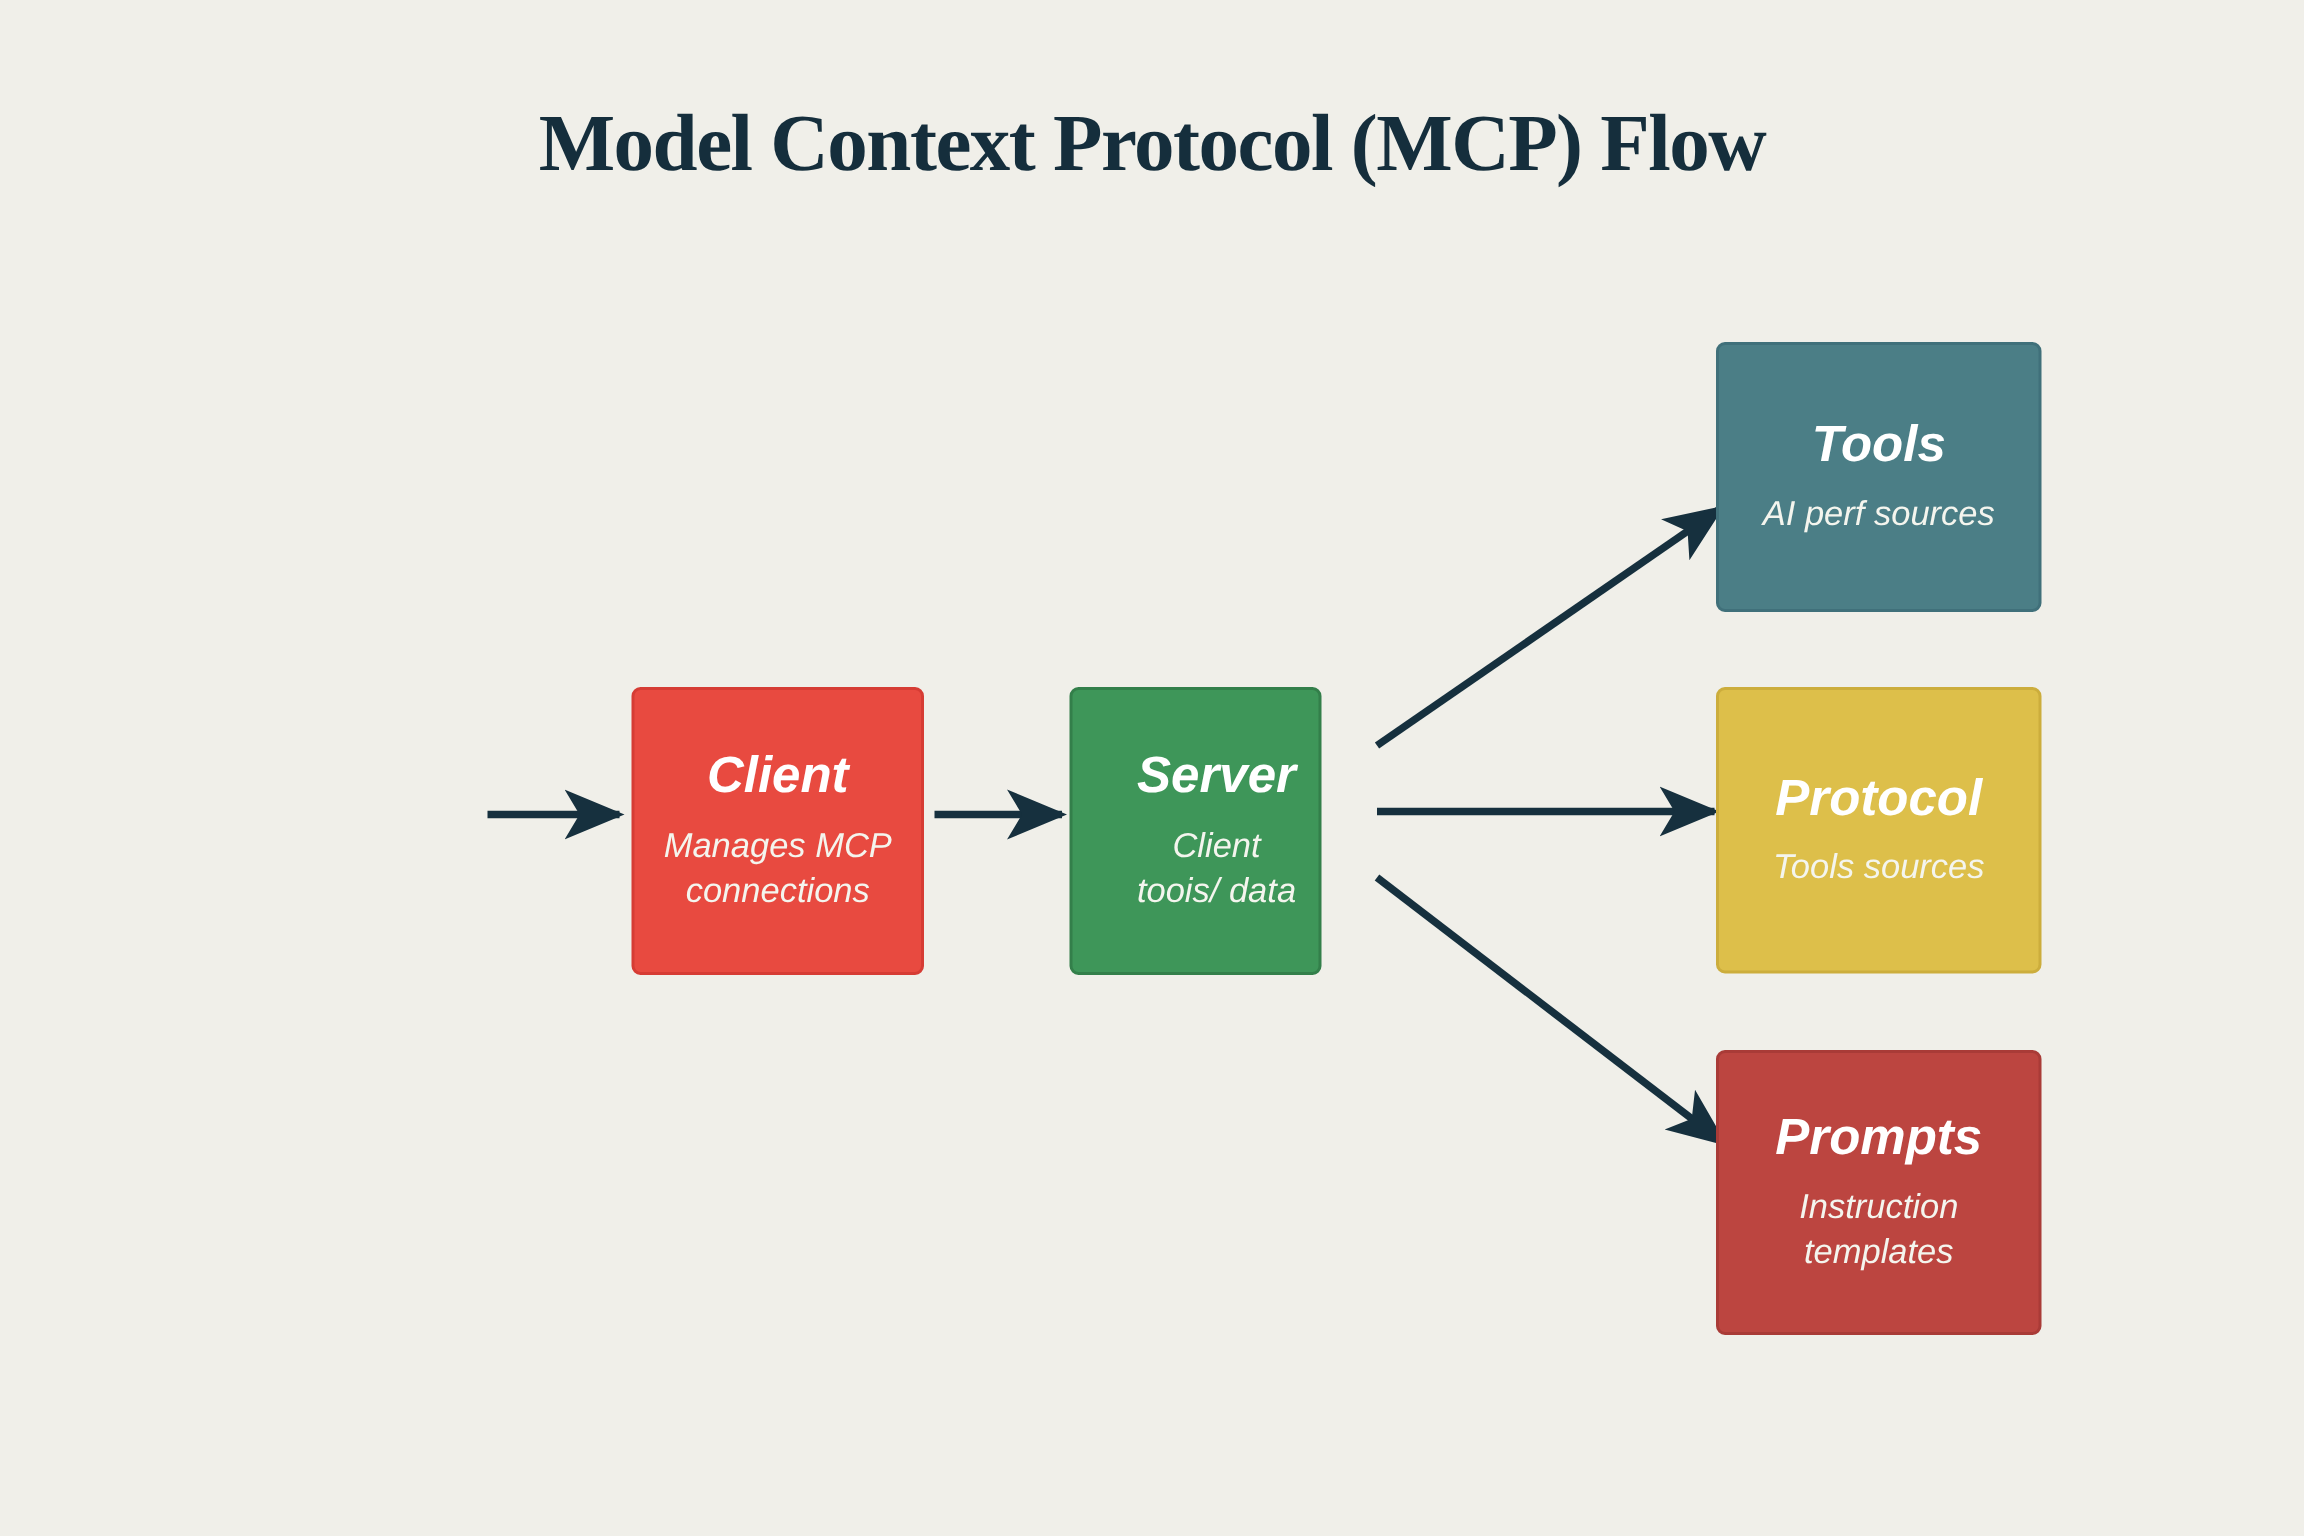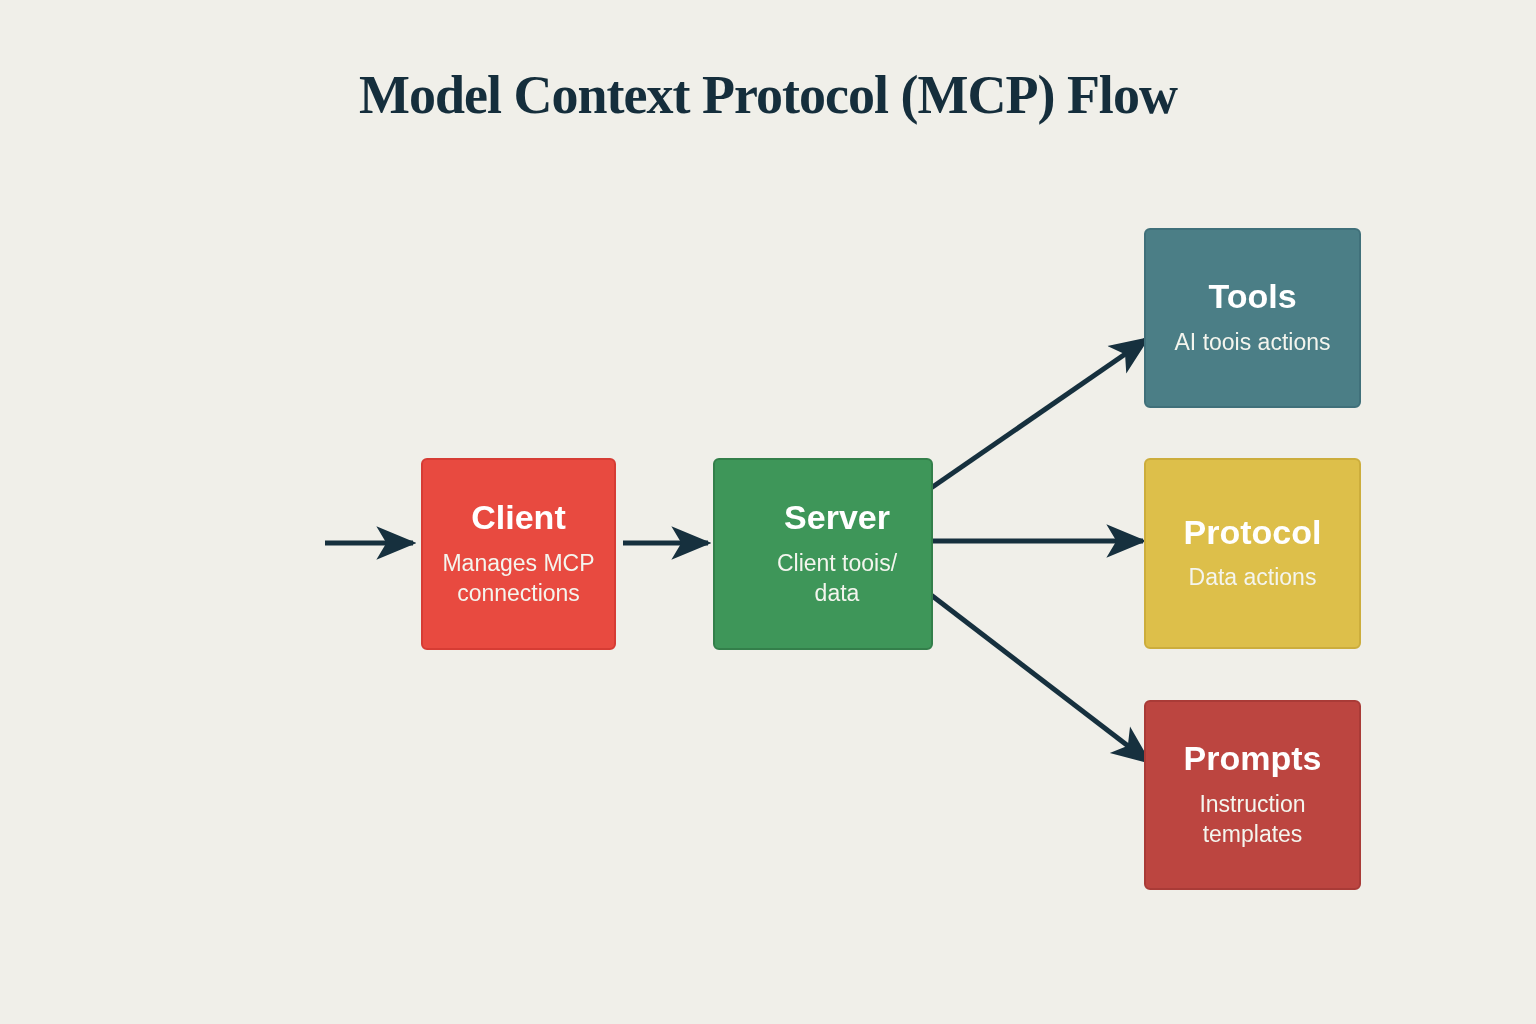--- a/index.html
+++ b/index.html
@@ -39,37 +39,38 @@
     position: absolute;
     box-sizing: border-box;
     border-radius: 6px;
     border: 2px solid transparent;
     display: flex;
     flex-direction: column;
     align-items: center;
     justify-content: center;
     gap: 12px;
     text-align: center;
+    font-style: italic;
   }
   .node-label {
     font-size: 34px;
     font-weight: bold;
     color: #ffffff;
     line-height: 1.1;
   }
   .node-sub {
     font-size: 23px;
     font-weight: 400;
     color: #f4f5ee;
     line-height: 1.3;
     padding: 0 14px;
   }
   .node-host      { left: 123px;  top: 458px; width: 202px; height: 192px; }
   .node-client    { left: 421px;  top: 458px; width: 195px; height: 192px; }
-  .node-server    { left: 713px;  top: 458px; width: 220px; height: 192px; padding-left: 28px; }
+  .node-server    { left: 713px;  top: 458px; width: 168px; height: 192px; padding-left: 28px; }
   .node-tools     { left: 1144px; top: 228px; width: 217px; height: 180px; }
   .node-resources { left: 1144px; top: 458px; width: 217px; height: 191px; }
   .node-prompts   { left: 1144px; top: 700px; width: 217px; height: 190px; }
 </style>
 </head>
 <body>
 
 <div class="canvas" style="background-color: rgb(240, 239, 233);">
 
   <h1 class="title" style="color: rgb(21, 46, 60);">Model Context Protocol (MCP) Flow</h1>
@@ -93,26 +94,26 @@
     <div class="node-sub">Manages MCP connections</div>
   </div>
 
   <div class="node node-server" style="background-color: rgb(62, 150, 89); border-color: rgb(51, 127, 74);">
     <div class="node-label">Server</div>
     <div class="node-sub">Client toois/ data</div>
   </div>
 
   <div class="node node-tools" style="background-color: rgb(75, 126, 134); border-color: rgb(64, 112, 122);">
     <div class="node-label">Tools</div>
-    <div class="node-sub">AI toois actions</div>
+    <div class="node-sub">AI perf sources</div>
   </div>
 
   <div class="node node-resources" style="background-color: rgb(221, 191, 74); border-color: rgb(204, 173, 60);">
     <div class="node-label">Protocol</div>
-    <div class="node-sub">Data actions</div>
+    <div class="node-sub">Tools sources</div>
   </div>
 
   <div class="node node-prompts" style="background-color: rgb(188, 69, 64); border-color: rgb(169, 59, 55);">
     <div class="node-label">Prompts</div>
     <div class="node-sub">Instruction templates</div>
   </div>
 
 </div>
 
 </body></html>

